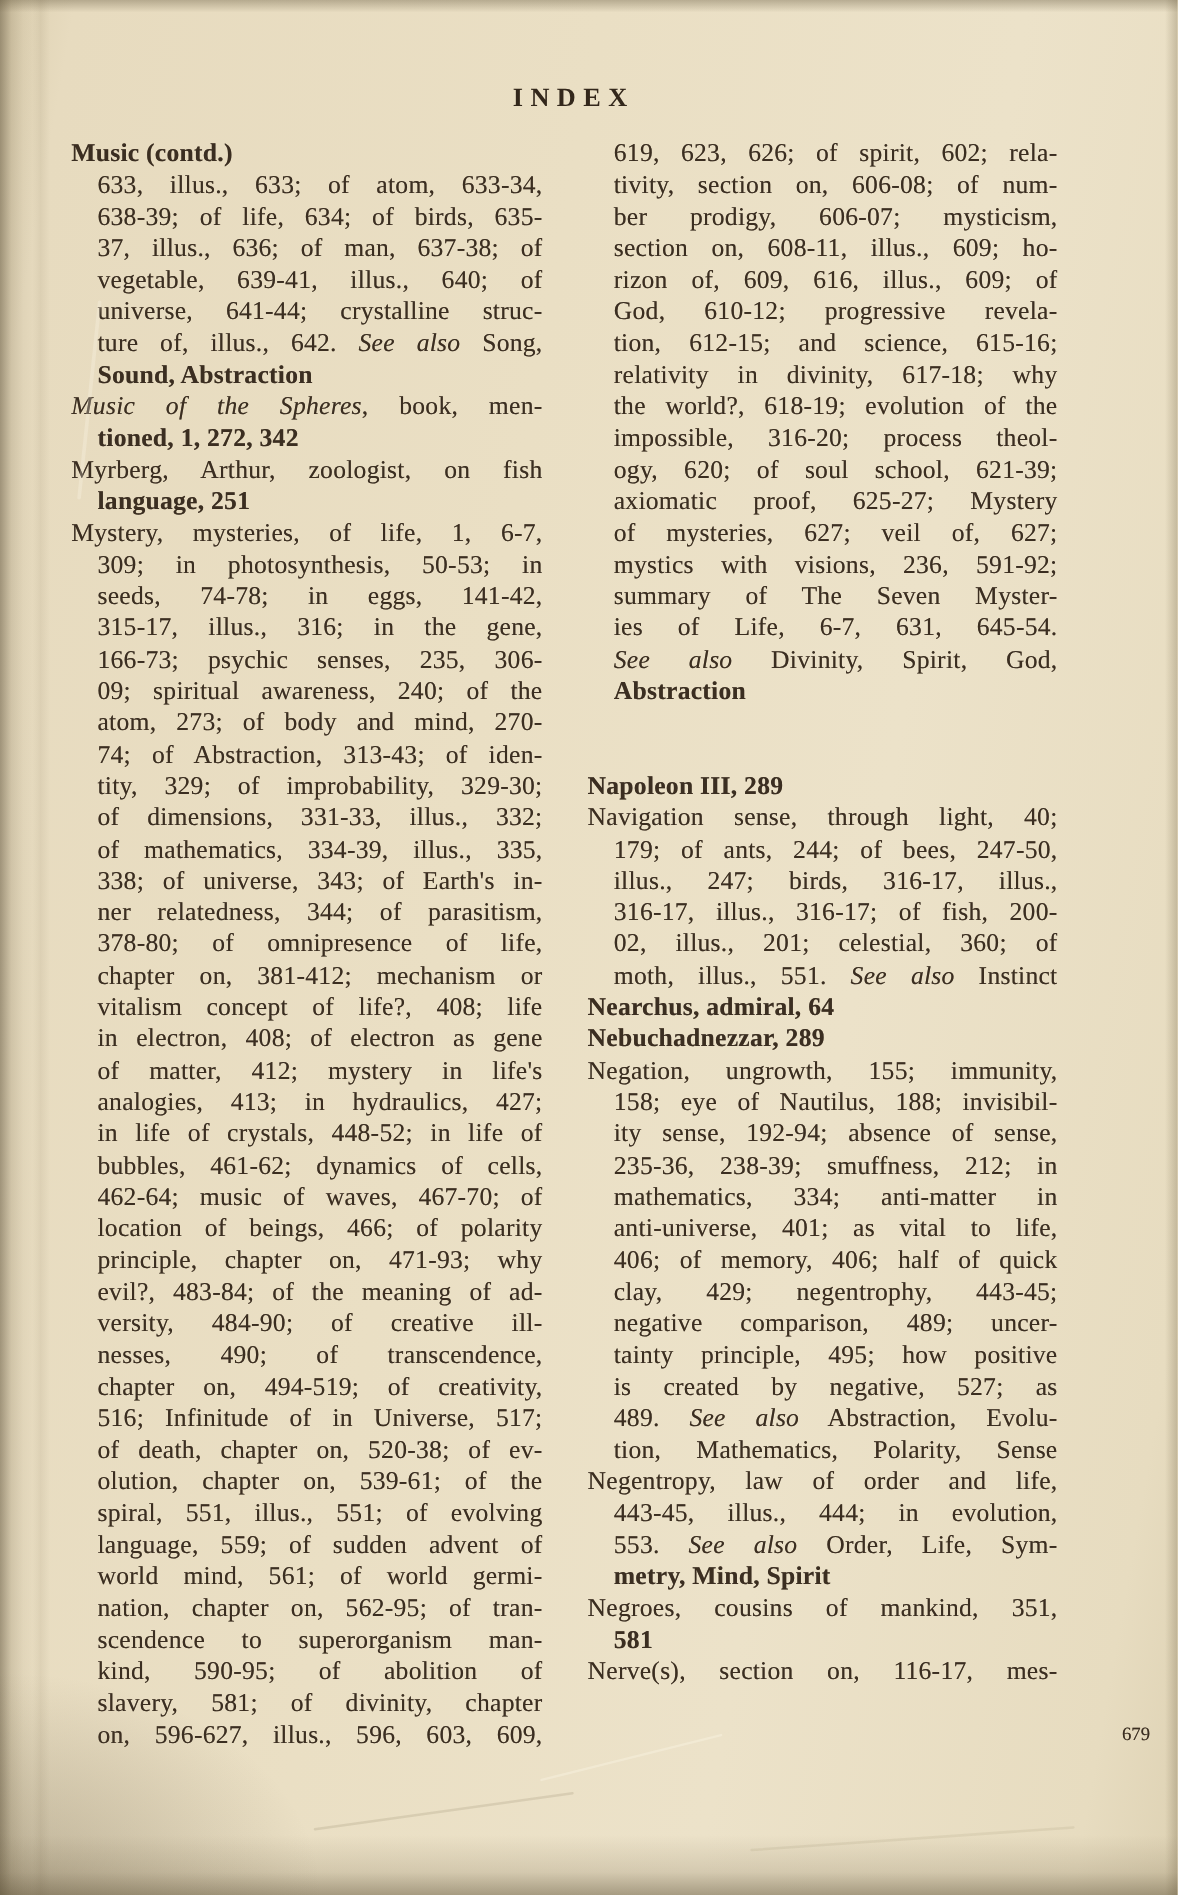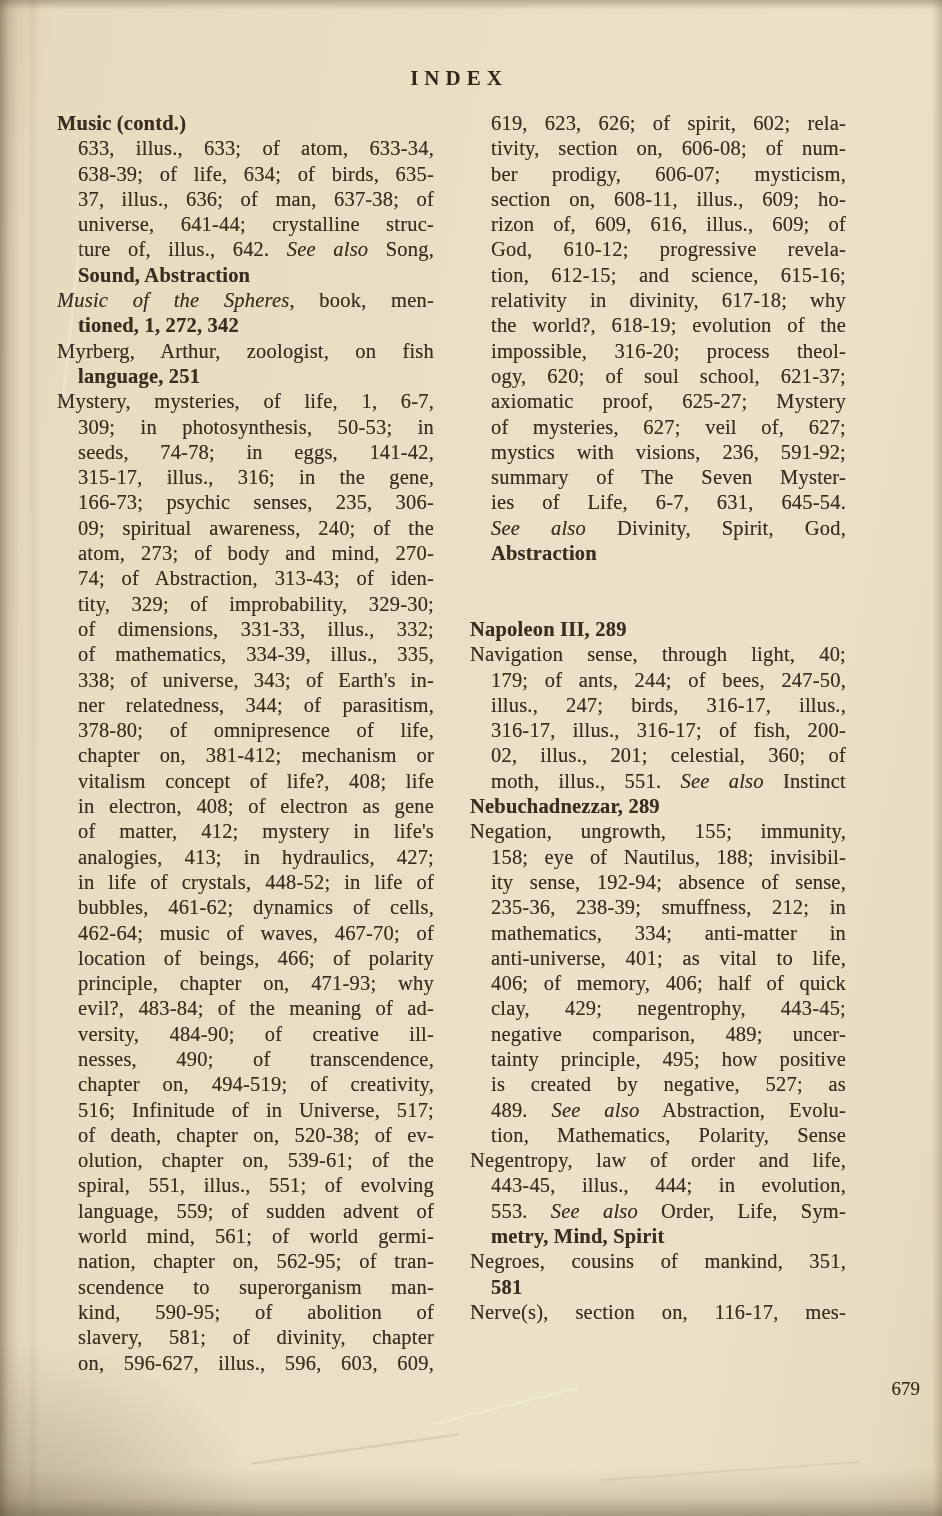--- a/index.html
+++ b/index.html
@@ -44,35 +44,36 @@
   .line {
     height:25.3px; line-height:25.3px; font-size:20.5px;
     overflow:hidden; letter-spacing:0.2px;
     text-shadow:0 0 0.5px rgba(59,46,33,.55);
   }
   .ind { padding-left:21px; }
   .j   { text-align:justify; text-align-last:justify; }
   .nj  { text-align:left;font-weight:bold; }
   .page-number {
     position:absolute; top:1376px; left:800px; width:120px;
-    text-align:right; font-size:19px; line-height:25.3px;
+    text-align:right; font-size:15px; line-height:25.3px;
     text-shadow:0 0 0.5px rgba(59,46,33,.55);
   }
 </style>
 </head>
 <body>
 
 <div class="page">
   <div class="page-header">INDEX</div>
 
   <div class="col col-left" id="col-left">
       <div class="line nj">Music (contd.)</div>
       <div class="line ind j">633, illus., 633; of atom, 633-34,</div>
       <div class="line ind j">638-39; of life, 634; of birds, 635-</div>
       <div class="line ind j">37, illus., 636; of man, 637-38; of</div>
+      <div class="line ind j">vegetable, 639-41, illus., 640; of</div>
       <div class="line ind j">universe, 641-44; crystalline struc-</div>
       <div class="line ind j">ture of, illus., 642. <i>See also</i> Song,</div>
       <div class="line ind nj">Sound, Abstraction</div>
       <div class="line j"><i>Music of the Spheres</i>, book, men-</div>
       <div class="line ind nj">tioned, 1, 272, 342</div>
       <div class="line j">Myrberg, Arthur, zoologist, on fish</div>
       <div class="line ind nj">language, 251</div>
       <div class="line j">Mystery, mysteries, of life, 1, 6-7,</div>
       <div class="line ind j">309; in photosynthesis, 50-53; in</div>
       <div class="line ind j">seeds, 74-78; in eggs, 141-42,</div>
@@ -117,37 +118,38 @@
       <div class="line ind j">619, 623, 626; of spirit, 602; rela-</div>
       <div class="line ind j">tivity, section on, 606-08; of num-</div>
       <div class="line ind j">ber prodigy, 606-07; mysticism,</div>
       <div class="line ind j">section on, 608-11, illus., 609; ho-</div>
       <div class="line ind j">rizon of, 609, 616, illus., 609; of</div>
       <div class="line ind j">God, 610-12; progressive revela-</div>
       <div class="line ind j">tion, 612-15; and science, 615-16;</div>
       <div class="line ind j">relativity in divinity, 617-18; why</div>
       <div class="line ind j">the world?, 618-19; evolution of the</div>
       <div class="line ind j">impossible, 316-20; process theol-</div>
-      <div class="line ind j">ogy, 620; of soul school, 621-37;</div>
+      <div class="line ind j">ogy, 620; of soul school, 621-39;</div>
       <div class="line ind j">axiomatic proof, 625-27; Mystery</div>
       <div class="line ind j">of mysteries, 627; veil of, 627;</div>
       <div class="line ind j">mystics with visions, 236, 591-92;</div>
       <div class="line ind j">summary of The Seven Myster-</div>
       <div class="line ind j">ies of Life, 6-7, 631, 645-54.</div>
       <div class="line ind j"><i>See also</i> Divinity, Spirit, God,</div>
       <div class="line ind nj">Abstraction</div>
       <div class="line nj">&nbsp;</div>
       <div class="line nj">&nbsp;</div>
       <div class="line nj">Napoleon III, 289</div>
       <div class="line j">Navigation sense, through light, 40;</div>
       <div class="line ind j">179; of ants, 244; of bees, 247-50,</div>
       <div class="line ind j">illus., 247; birds, 316-17, illus.,</div>
       <div class="line ind j">316-17, illus., 316-17; of fish, 200-</div>
       <div class="line ind j">02, illus., 201; celestial, 360; of</div>
       <div class="line ind j">moth, illus., 551. <i>See also</i> Instinct</div>
+      <div class="line nj">Nearchus, admiral, 64</div>
       <div class="line nj">Nebuchadnezzar, 289</div>
       <div class="line j">Negation, ungrowth, 155; immunity,</div>
       <div class="line ind j">158; eye of Nautilus, 188; invisibil-</div>
       <div class="line ind j">ity sense, 192-94; absence of sense,</div>
       <div class="line ind j">235-36, 238-39; smuffness, 212; in</div>
       <div class="line ind j">mathematics, 334; anti-matter in</div>
       <div class="line ind j">anti-universe, 401; as vital to life,</div>
       <div class="line ind j">406; of memory, 406; half of quick</div>
       <div class="line ind j">clay, 429; negentrophy, 443-45;</div>
       <div class="line ind j">negative comparison, 489; uncer-</div>

